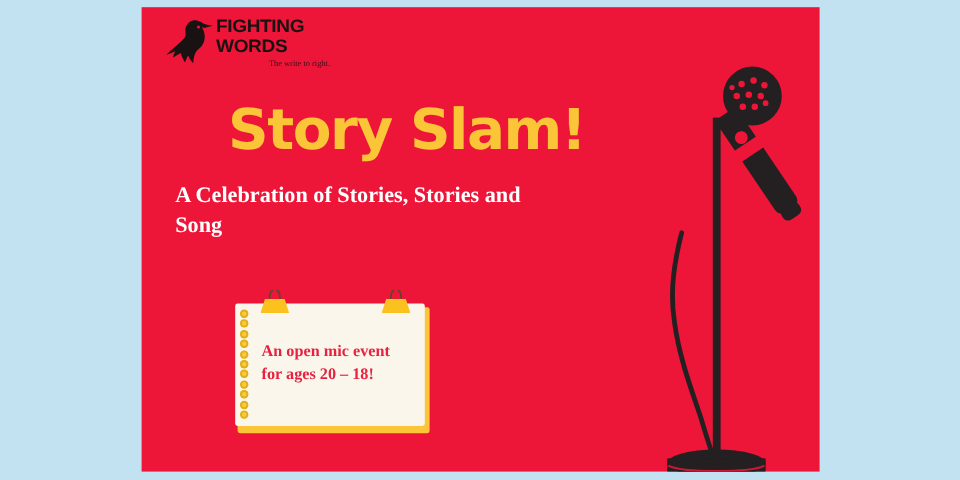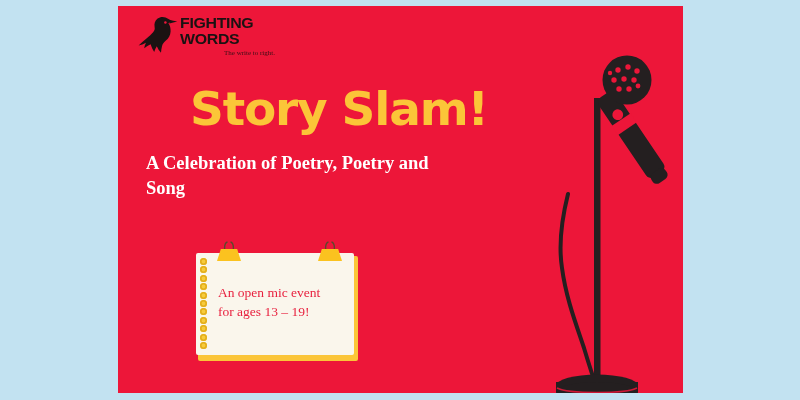--- a/index.html
+++ b/index.html
@@ -146,21 +146,21 @@
     box-shadow: inset 0 0 0 1.6px #e3ae1c;
     margin-bottom: 1.4px;
   }
   .note-text {
     position: absolute;
     left: 22px;
     top: 31px;
     width: 130px;
     color: #e8213f;
     font-family: "Liberation Serif", serif;
-    font-weight: normal;
+    font-weight: bold;
     font-size: 13.5px;
     line-height: 18.5px;
   }
   .clip {
     position: absolute;
     top: -12px;
     width: 26px;
     height: 20px;
   }
   .clip.c1 { left: 20px; }
@@ -226,21 +226,21 @@
       </div>
       <div class="logo-text">
         <div class="logo-line l1">FIGHTING</div>
         <div class="logo-line l2">WORDS</div>
         <div class="logo-tag">The write to right.</div>
       </div>
     </div>
 
     <div class="headline">Story Slam!</div>
 
-    <div class="subtitle">A Celebration of Poetry, Poetry and Song</div>
+    <div class="subtitle">A Celebration of Stories, Stories and Song</div>
 
     <div class="note-card">
       <div class="note-shadow"></div>
       <div class="note-paper"></div>
 
       <div class="note-rings">
         <div class="ring"></div>
         <div class="ring"></div>
         <div class="ring"></div>
         <div class="ring"></div>
@@ -248,21 +248,21 @@
         <div class="ring"></div>
         <div class="ring"></div>
         <div class="ring"></div>
         <div class="ring"></div>
         <div class="ring"></div>
         <div class="ring"></div>
       </div>
 
       <div class="note-text">
         <div>An open mic event</div>
-        <div>for ages 13 – 19!</div>
+        <div>for ages 20 – 18!</div>
       </div>
 
       <div class="clip c1">
         <svg class="clip-wire" viewBox="0 0 16 11" width="16" height="11" xmlns="http://www.w3.org/2000/svg">
           <path d="M4 11 C3 5 4.5 1.5 6.5 0.8" stroke="#5a4a2a" stroke-width="1.4" fill="none"></path>
           <path d="M12 11 C13 5 11.5 1.5 9.5 0.8" stroke="#5a4a2a" stroke-width="1.4" fill="none"></path>
         </svg>
         <div class="clip-body-inner"></div>
       </div>
 

